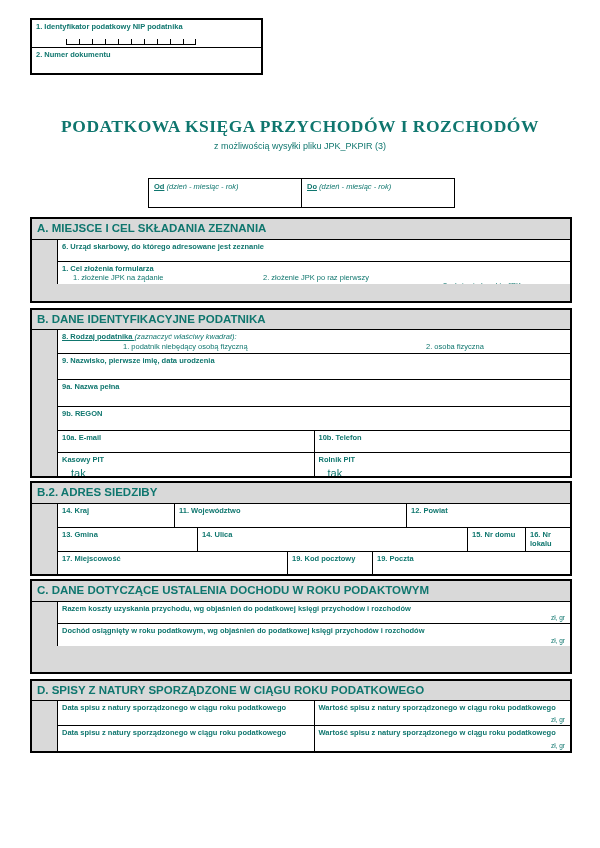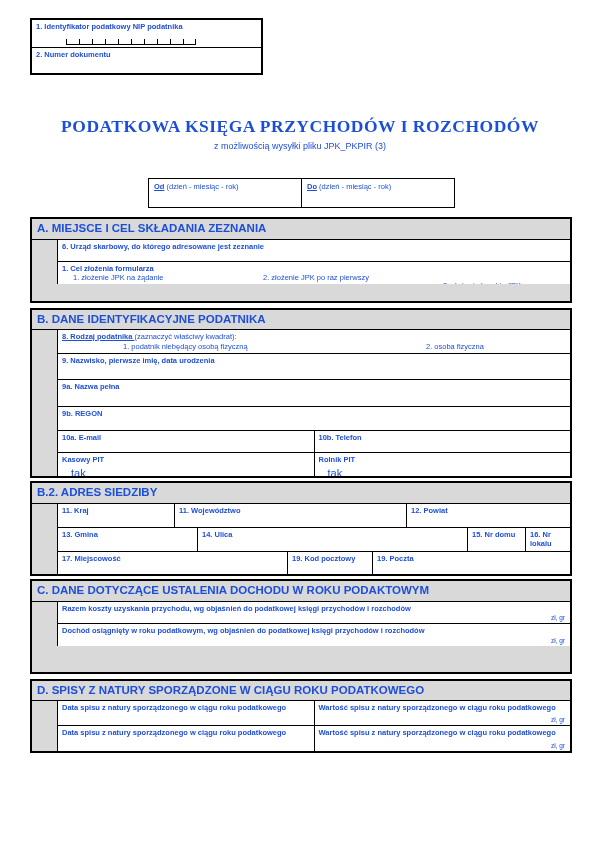--- a/index.html
+++ b/index.html
@@ -1,19 +1,19 @@
 <!DOCTYPE html>
 <html><head>
 <meta charset="utf-8">
 <style>
   * { margin:0; padding:0; box-sizing:border-box; }
   html,body { background:#fff; }
   .page {
     position:relative; width:600px; height:848px; background:#ffffff;
-    font-family:"Liberation Sans", sans-serif; color:#1d4ed8; overflow:hidden;
+    font-family:"Liberation Sans", sans-serif; color:#0f766e; overflow:hidden;
   }
   
   .nipbox { position:absolute; left:30px; top:18px; width:233px; height:57px; border:2px solid #000; background:#fff; }
   .nipbox .r1 { height:28px; border-bottom:1px solid #000; position:relative; }
   .nipbox .r2 { height:25px; }
   .flabel { display:block; font-size:7.5px; font-weight:bold; padding:3px 4px 0 4px; line-height:1.15; }
   .nipcells { position:absolute; left:34px; bottom:2px; height:6px; font-size:0; }
   .nipcells span { display:inline-block; width:13px; height:6px; border-left:1px solid #000; border-bottom:1px solid #000; }
   .nipcells span:last-child { border-right:1px solid #000; }
   
@@ -35,21 +35,21 @@
   .sec-d  { height:74px; }
   .sec-header { background:#d9d9d9; font-weight:bold; font-size:11.5px; padding:3px 5px 2px 5px; border-bottom:1px solid #000; }
   .sec-a .sec-header, .sec-b2 .sec-header, .sec-c .sec-header { height:21px; }
   .sec-b .sec-header, .sec-d .sec-header { height:20px; }
   .sec-body { margin-left:25px; background:#fff; border-left:1px solid #000; }
   .frow { display:flex; border-bottom:1px solid #000; background:#fff; }
   .frow:last-child { border-bottom:none; }
   .cell { position:relative; flex:1; padding:0; border-right:1px solid #000; overflow:hidden; }
   .cell:last-child { border-right:none; }
   .opt { position:absolute; font-size:7.5px; font-weight:normal; white-space:nowrap; }
-  .hint { font-weight:normal; }
+  .hint { font-weight:normal;font-style:italic; }
   .cur { position:absolute; right:5px; bottom:2px; font-size:6.5px; font-weight:normal; }
   .val { display:block; font-size:11px; padding:2px 0 16px 13px; }
   
   .w-kraj { flex:0 0 117px; } .w-woj { flex:0 0 232px; }
   .w-gmina { flex:0 0 140px; } .w-ulica { flex:0 0 270px; } .w-nrdomu { flex:0 0 58px; }
   .w-miejsc { flex:0 0 230px; } .w-kod { flex:0 0 85px; }
   .h24 { height:24px; } .h22 { height:22px; } .h25 { height:25px; } .h26 { height:26px; } .h27 { height:27px; } .h23 { height:23px; }
 </style>
 </head>
 <body>
@@ -143,21 +143,21 @@
           </div>
         </div>
       </div>
     </div>
 
     <div class="section sec-b2">
       <div class="sec-header">B.2. ADRES SIEDZIBY</div>
       <div class="sec-body">
         <div class="frow h24">
           <div class="cell w-kraj">
-            <span class="flabel">11. Kraj</span>
+            <span class="flabel">14. Kraj</span>
           </div>
           <div class="cell w-woj">
             <span class="flabel">11. Województwo</span>
           </div>
           <div class="cell">
             <span class="flabel">12. Powiat</span>
           </div>
         </div>
         <div class="frow h24">
           <div class="cell w-gmina">

